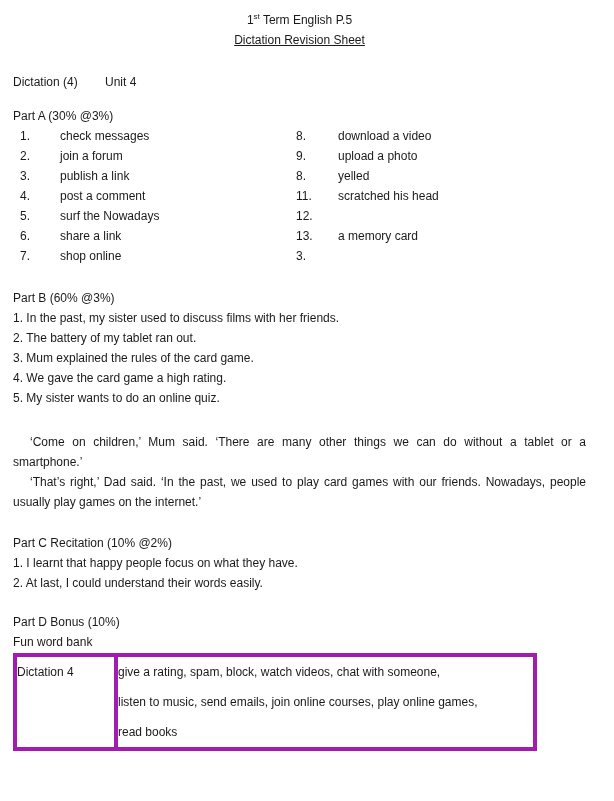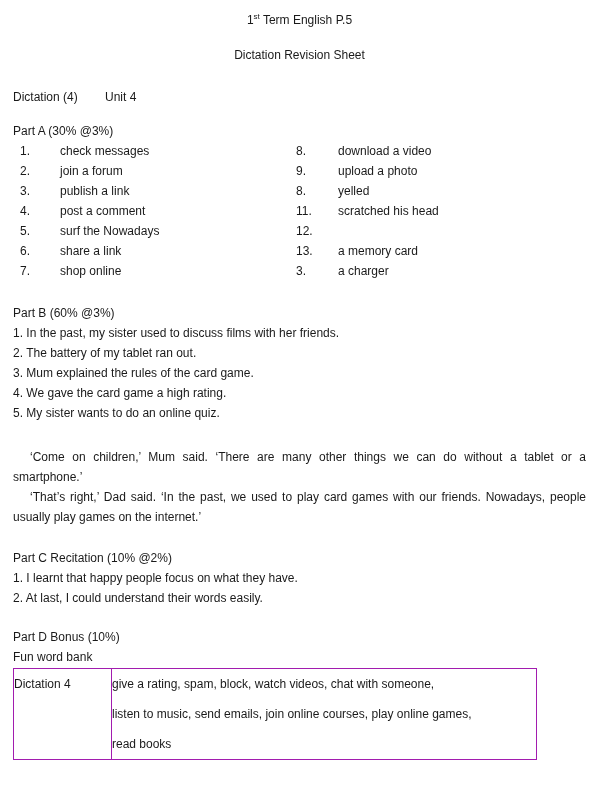--- a/index.html
+++ b/index.html
@@ -10,33 +10,33 @@
     padding:10px 28px 0 13px;
     background:#ffffff;
     font-family:"Liberation Sans","DejaVu Sans",sans-serif;
     font-size:12px;
     line-height:20px;
     color:#1a1a1a;
     overflow:hidden;
   }
   .center{text-align:center;}
   sup.ord{font-size:8px;line-height:0;vertical-align:super;}
-  .subtitle{margin-top:15px;}
+  .subtitle{text-decoration:underline;}
   .doc-heading{margin-top:22px;font-weight:normal;}
   .doc-heading .dlabel{display:inline-block;min-width:92px;}
   .pa-head{margin-top:14px;}
   .vrow{display:grid;grid-template-columns:47px 236px 42px auto;}
   .vnum{padding-left:7px;}
   .pb-head{margin-top:22px;}
   .pc-head{margin-top:21px;}
   .pd-head{margin-top:19px;}
   .dialogue{margin-top:24px;text-align:justify;}
   .dialogue p{margin:0;text-indent:17px;}
   table.word-bank{margin-top:1px;border-collapse:collapse;width:524px;table-layout:fixed;}
-  table.word-bank td{border:1px solid #a21caf;vertical-align:top;line-height:30px;padding:0;}
+  table.word-bank td{border:4px solid #a21caf;vertical-align:top;line-height:30px;padding:0;}
   td.wb-label{width:97px;padding-left:11px;}
   td.wb-content{padding-left:10px;padding-right:8px;}
 </style>
 </head>
 <body>
 
 <div class="page">
 
   <div class="center"><span>1</span><sup class="ord">st</sup> <span>Term English P.5</span></div>
 
@@ -81,21 +81,20 @@
     <div class="vrow">
       <div class="vnum">6.</div>
       <div>share a link</div>
       <div>13.</div>
       <div>a memory card</div>
     </div>
     <div class="vrow">
       <div class="vnum">7.</div>
       <div>shop online</div>
       <div>3.</div>
-      <div>a charger</div>
     </div>
   </div>
 
   <div class="pb-head">Part B (60% @3%)</div>
   <div>
     <div>1. In the past, my sister used to discuss films with her friends.</div>
     <div>2. The battery of my tablet ran out.</div>
     <div>3. Mum explained the rules of the card game.</div>
     <div>4. We gave the card game a high rating.</div>
     <div>5. My sister wants to do an online quiz.</div>

